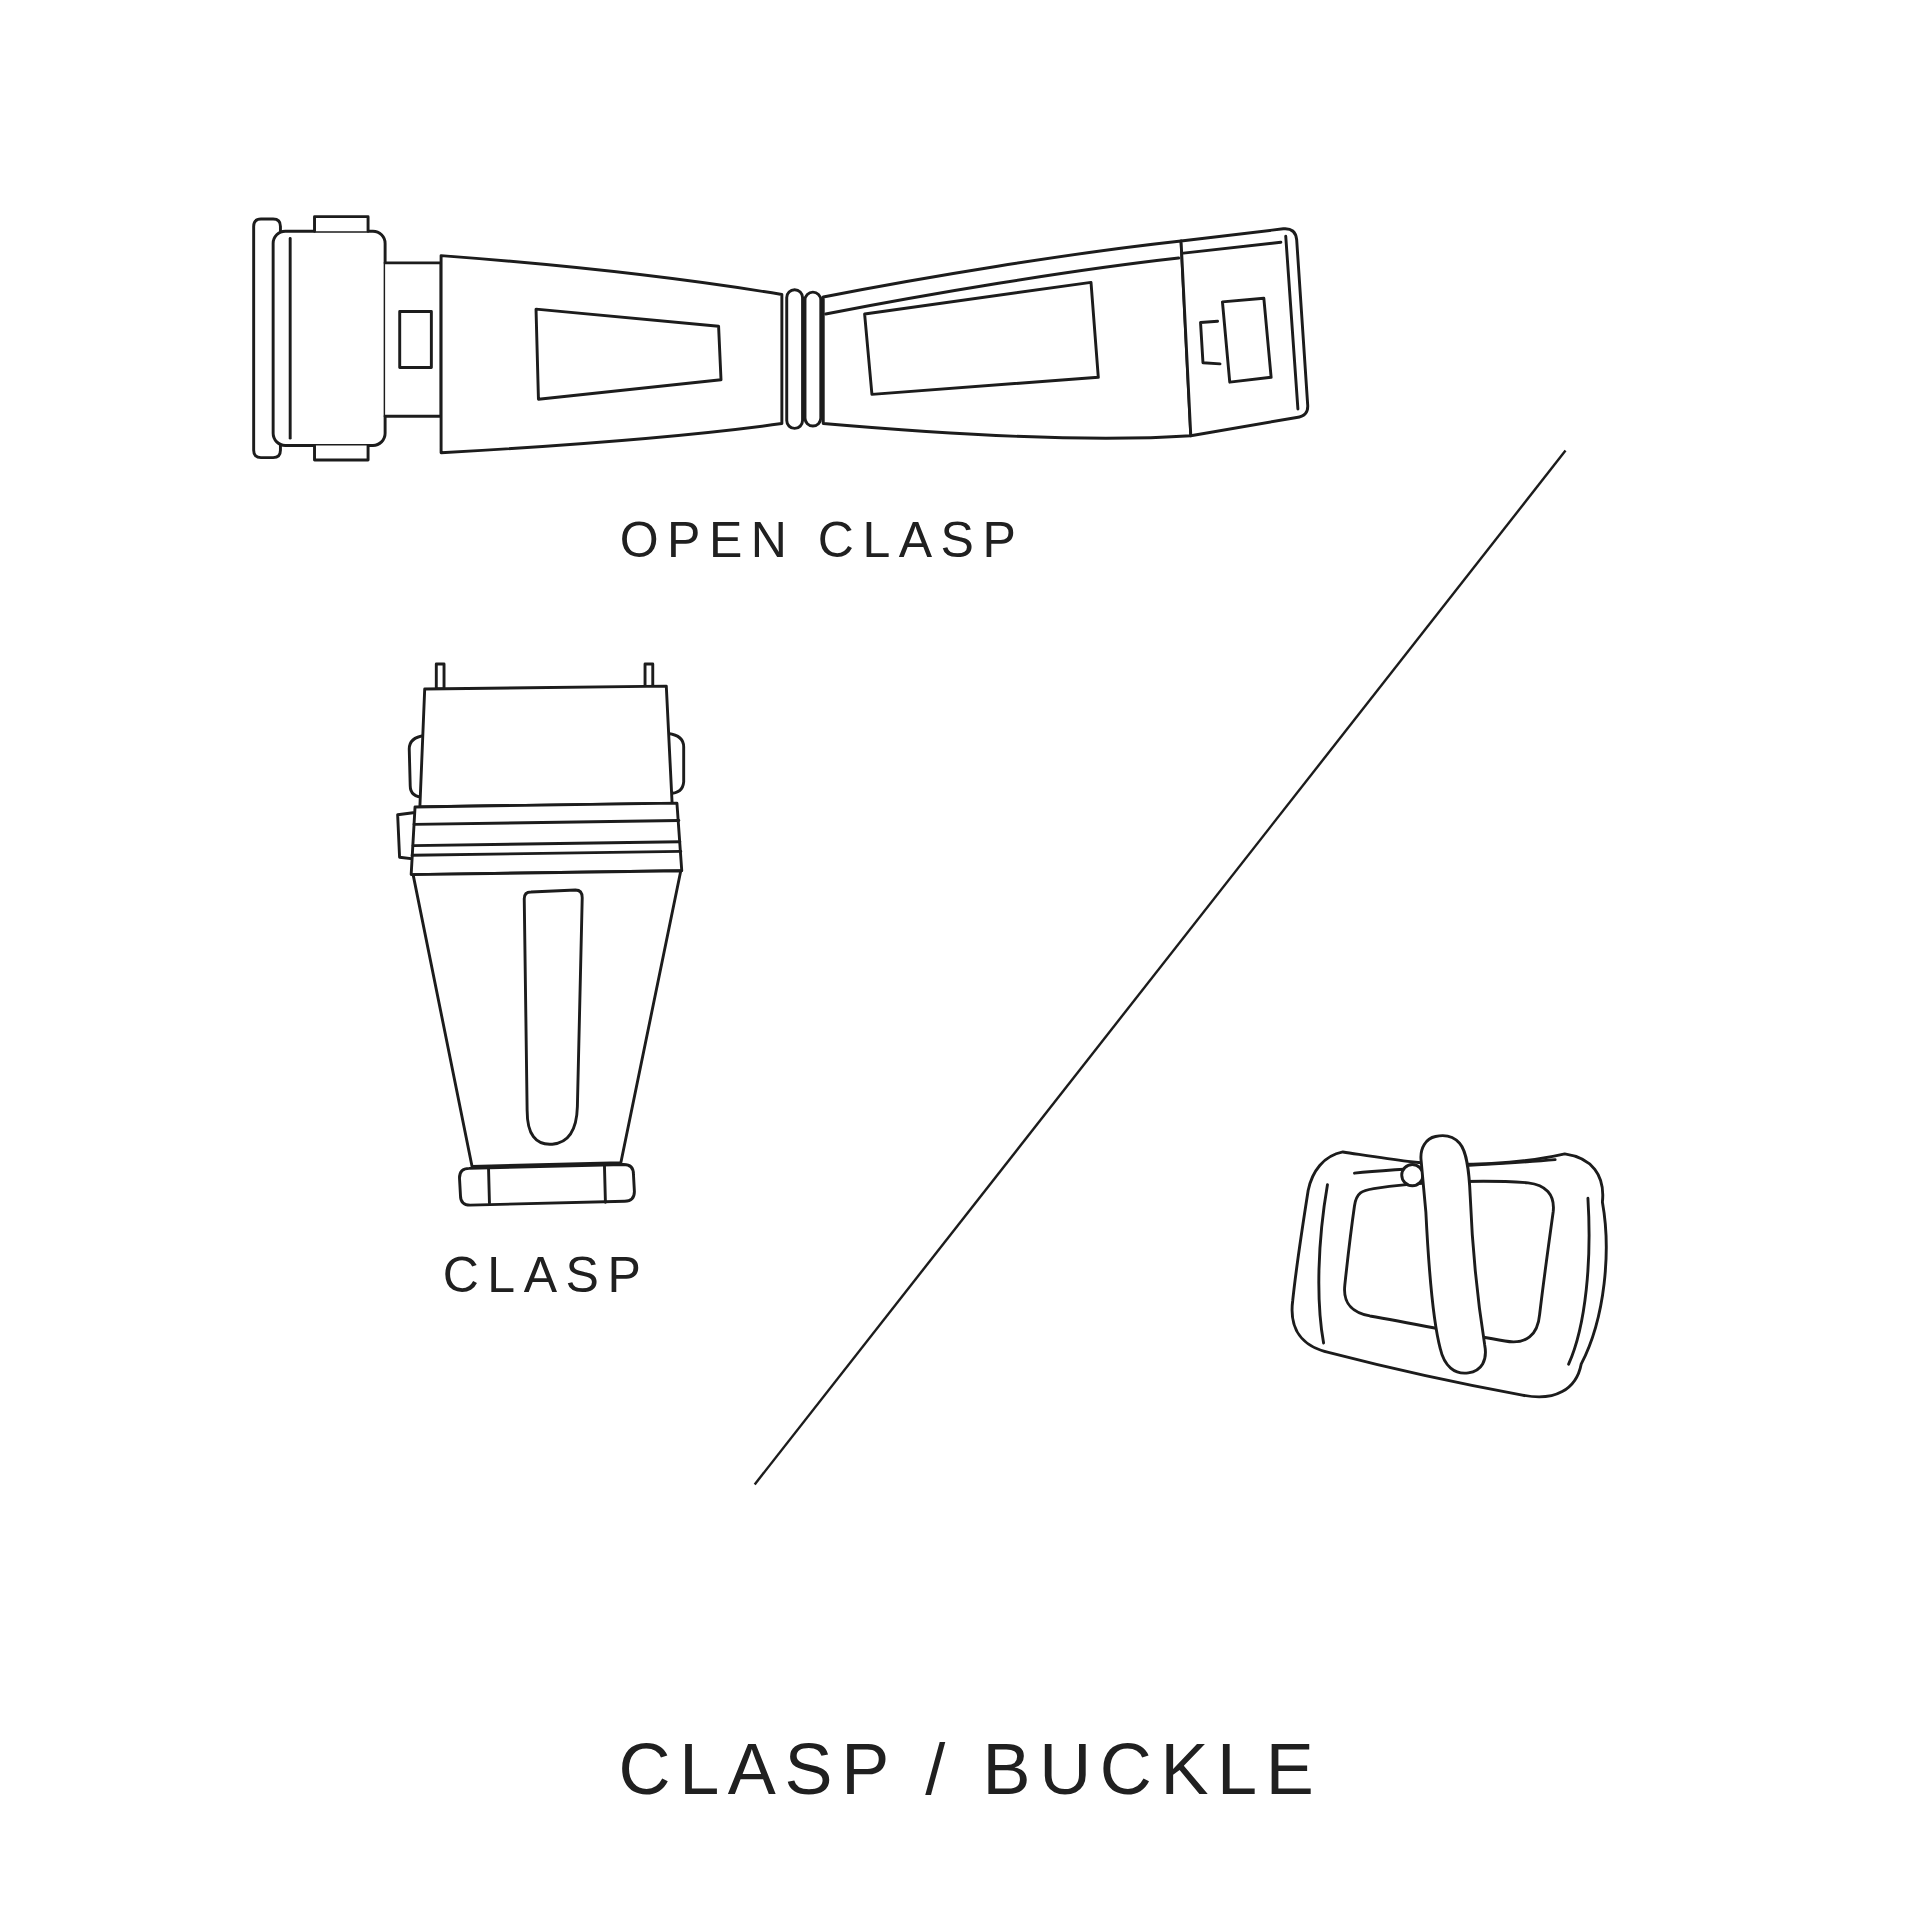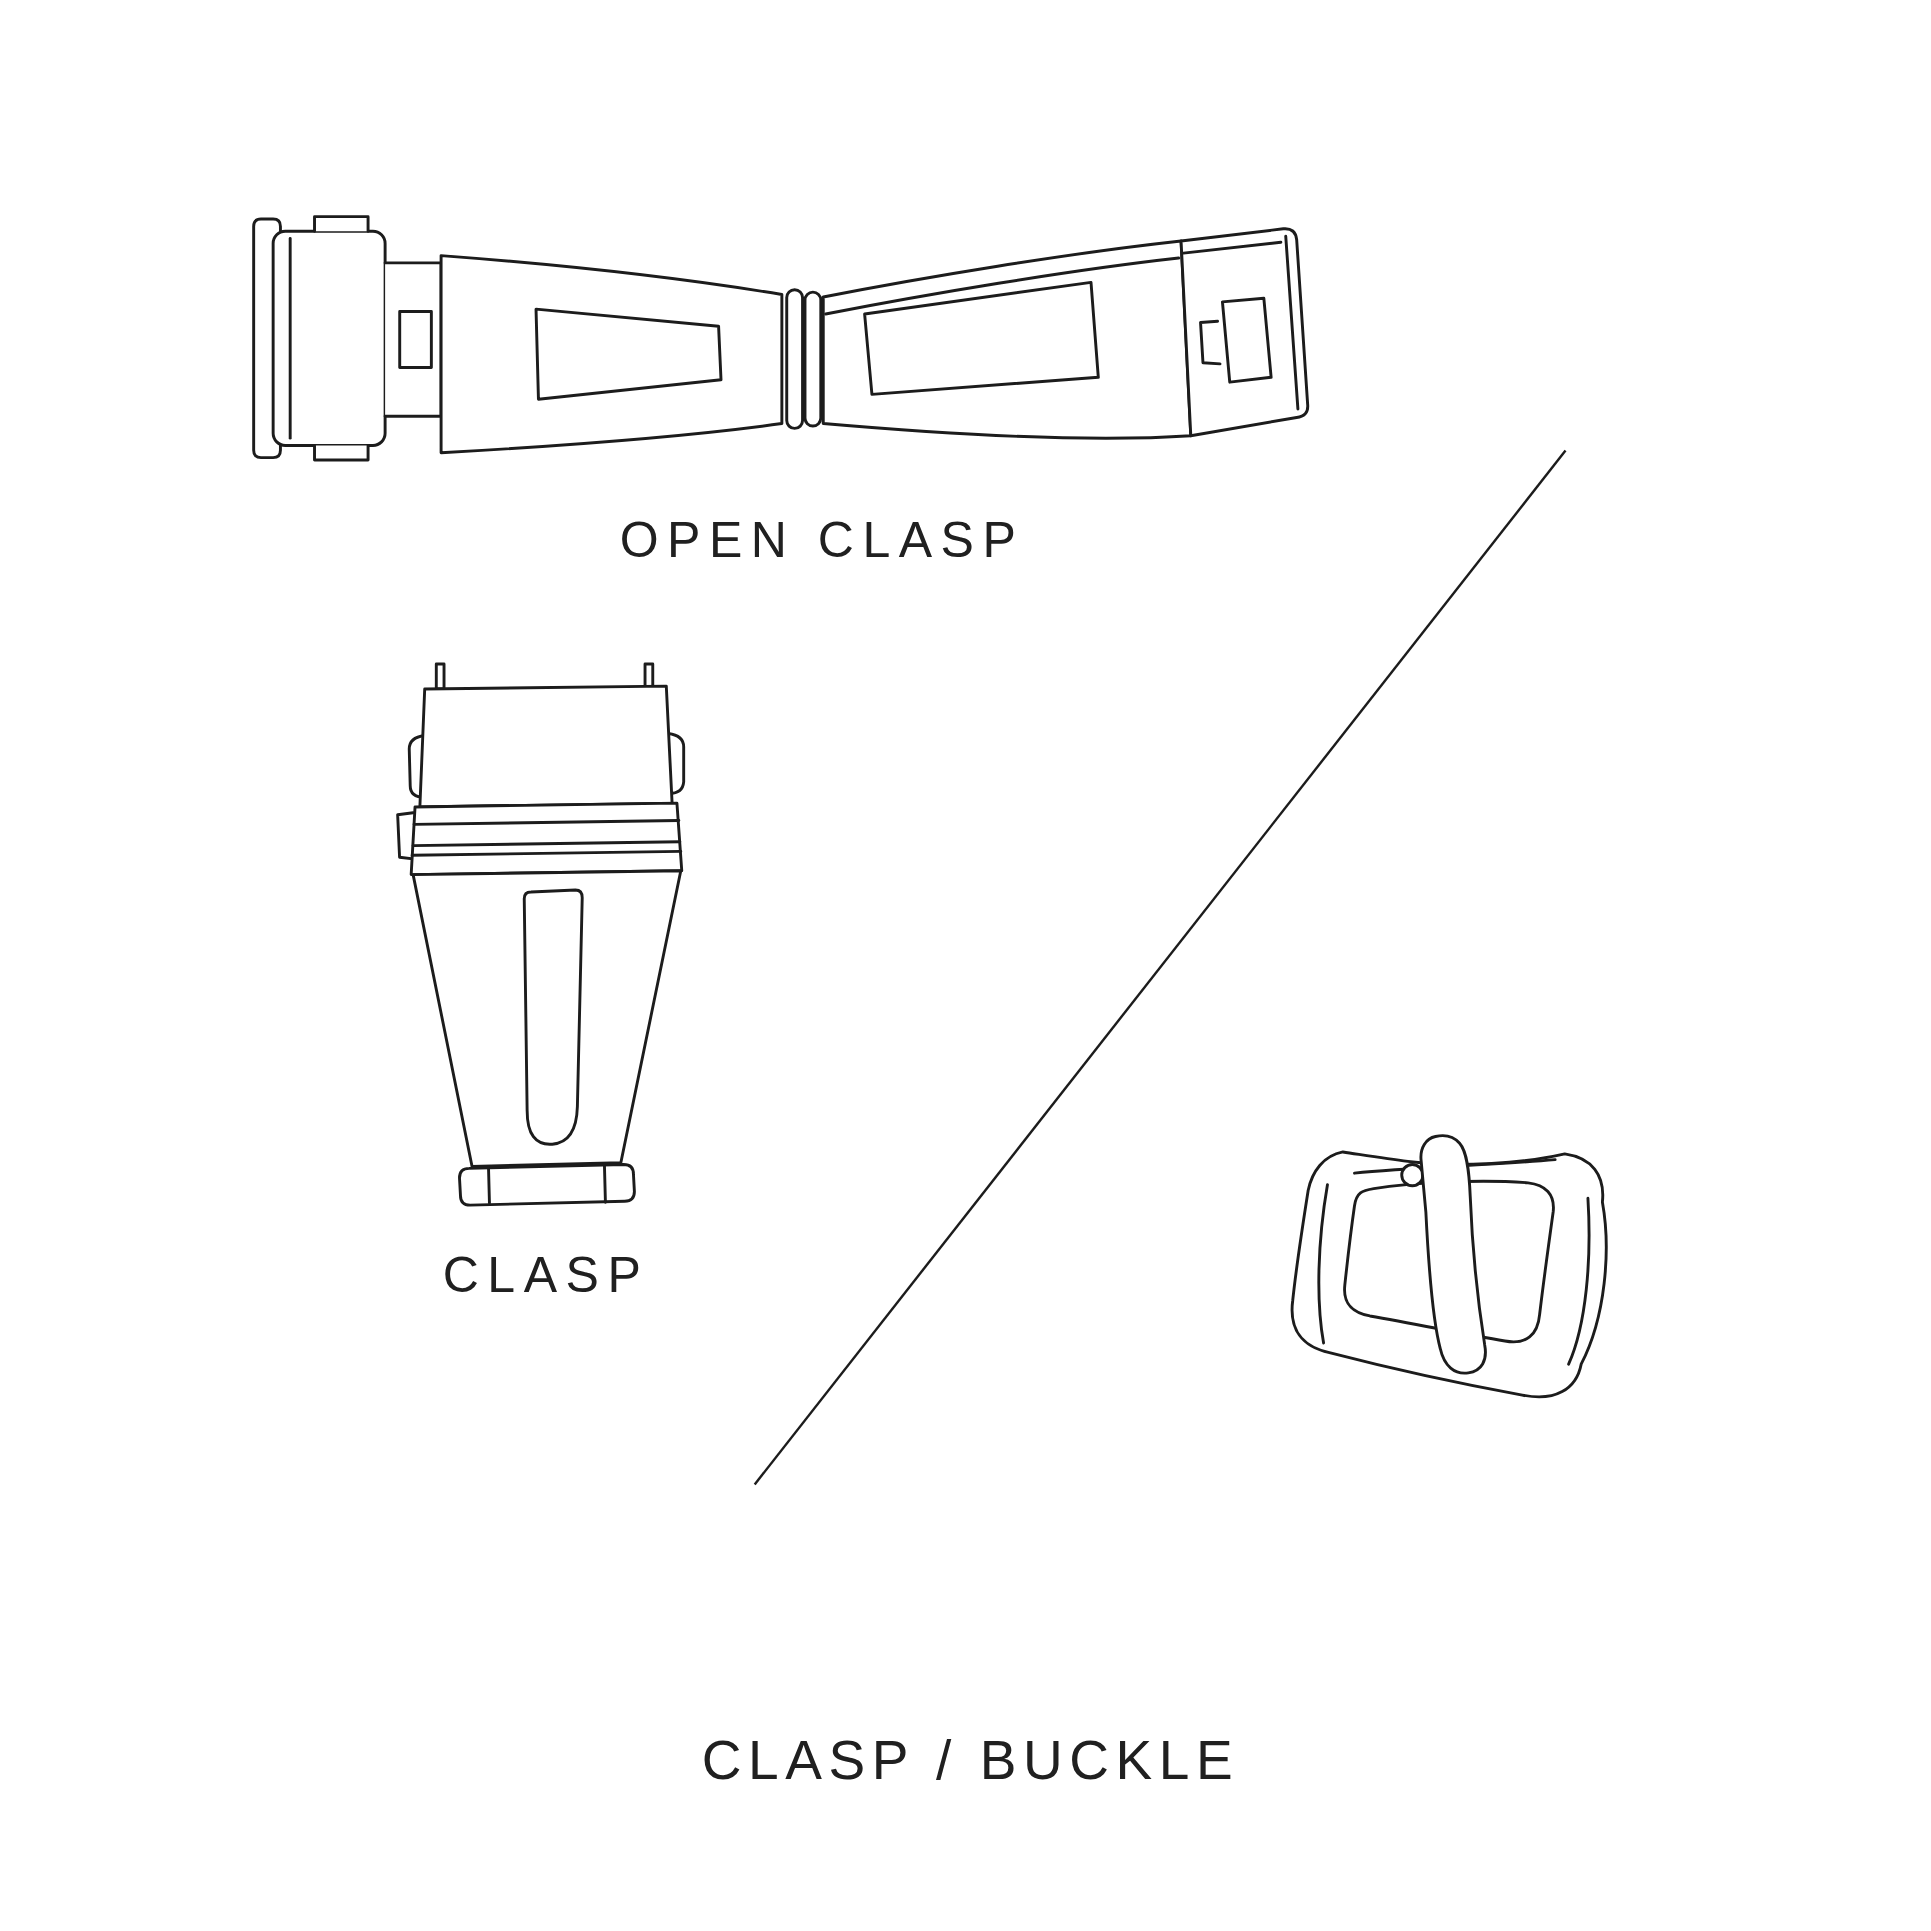--- a/index.html
+++ b/index.html
@@ -33,21 +33,21 @@
     font-size:50px;
     letter-spacing:0.17em;
     color:var(--text);
     white-space:nowrap;
     line-height:1;
   }
   .title{
     position:absolute;
     left:10px;right:0;
     text-align:center;
-    font-size:55px;
+    font-size:72px;
     letter-spacing:0.12em;
     color:var(--text);
     white-space:nowrap;
     line-height:1;
   }
 </style>
 </head>
 <body>
 
 <div class="canvas">

